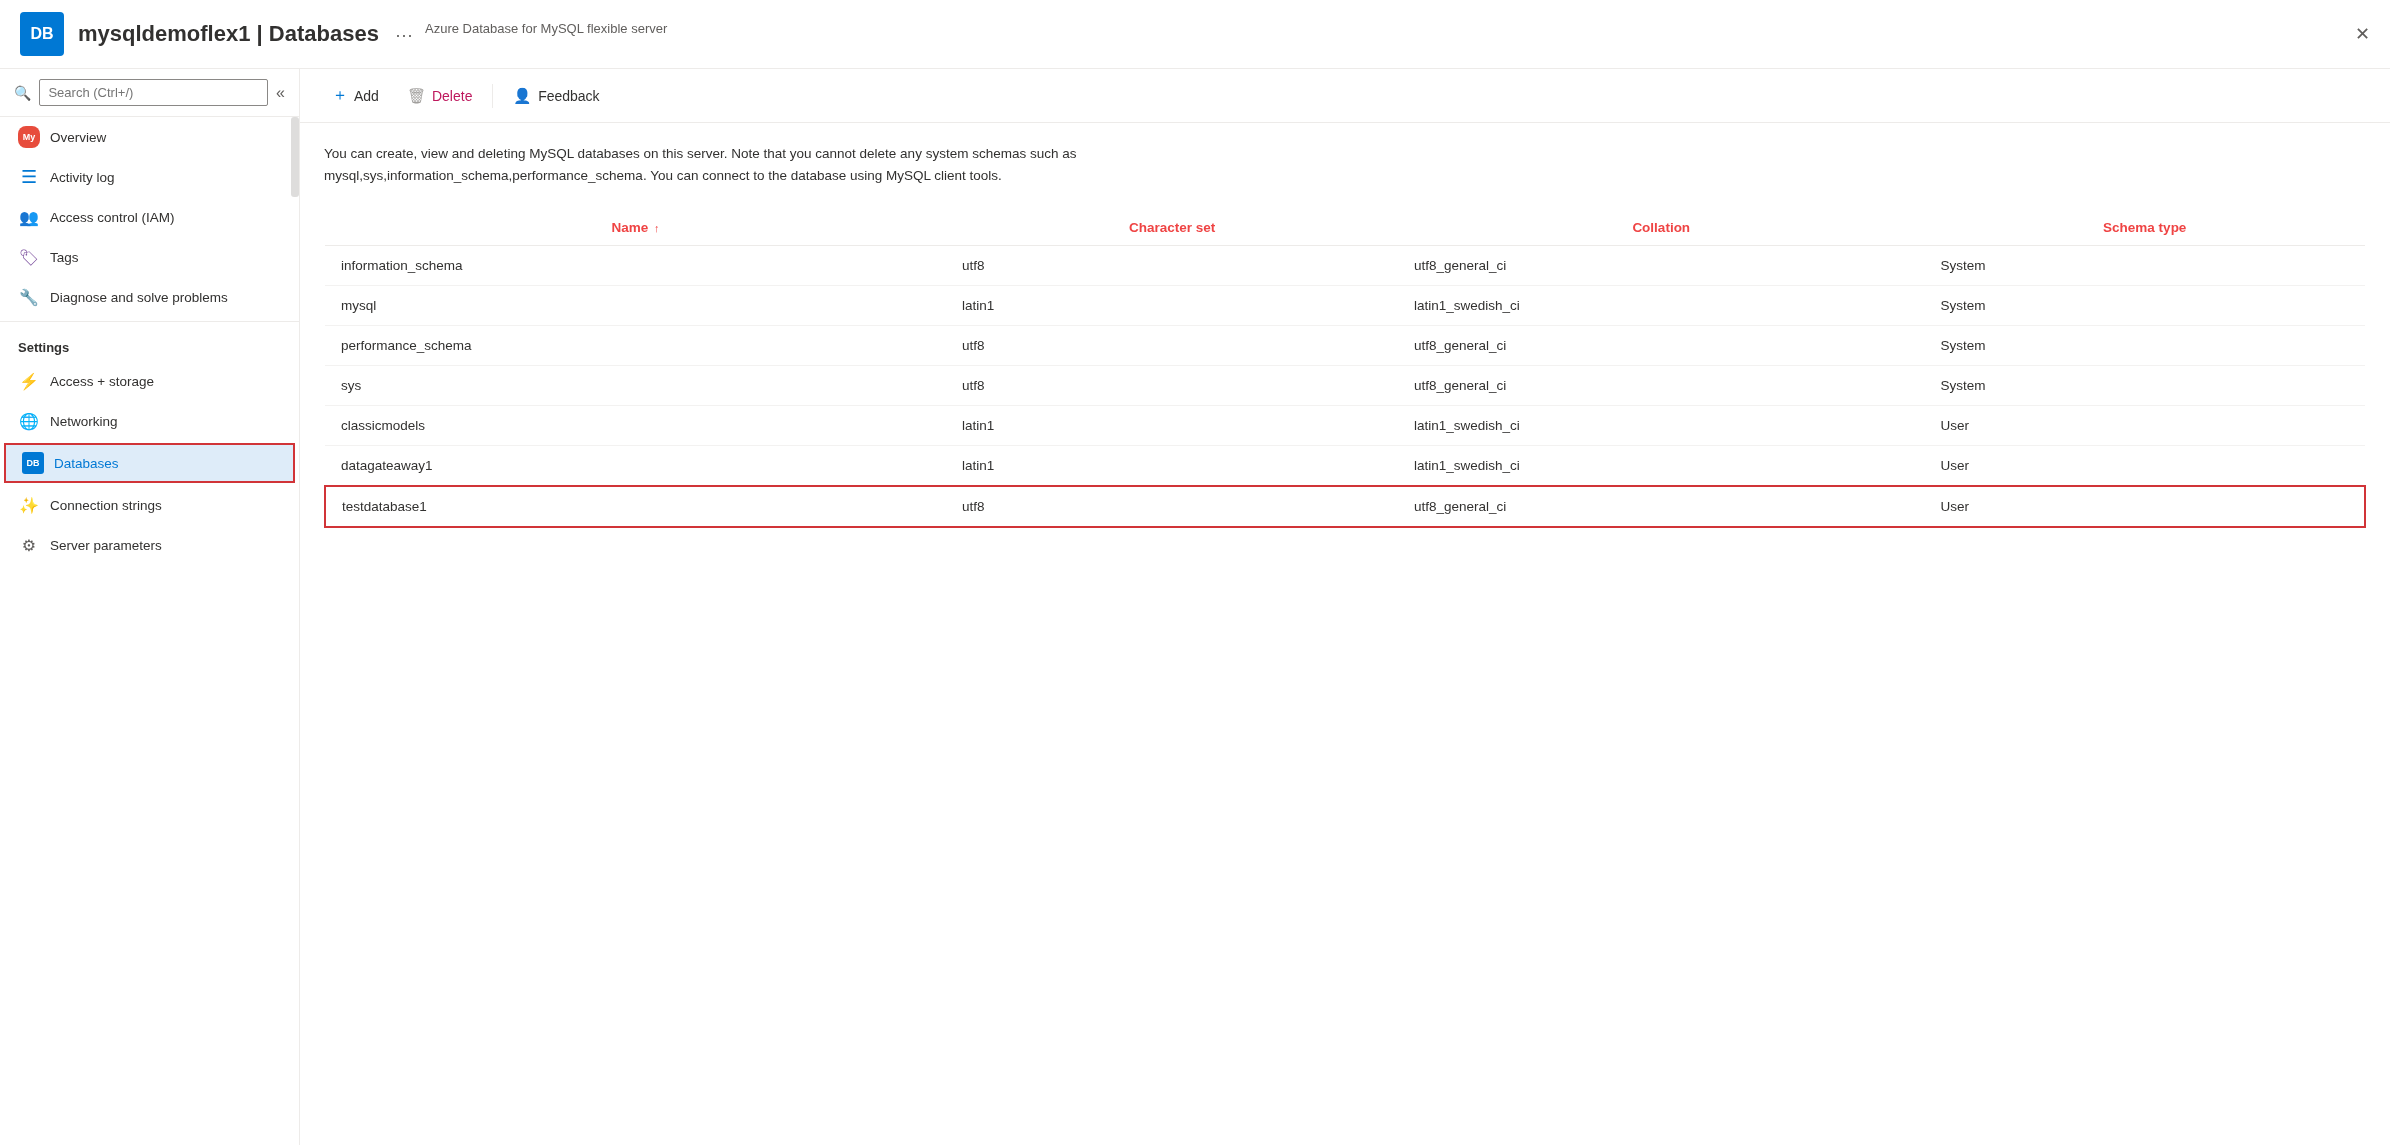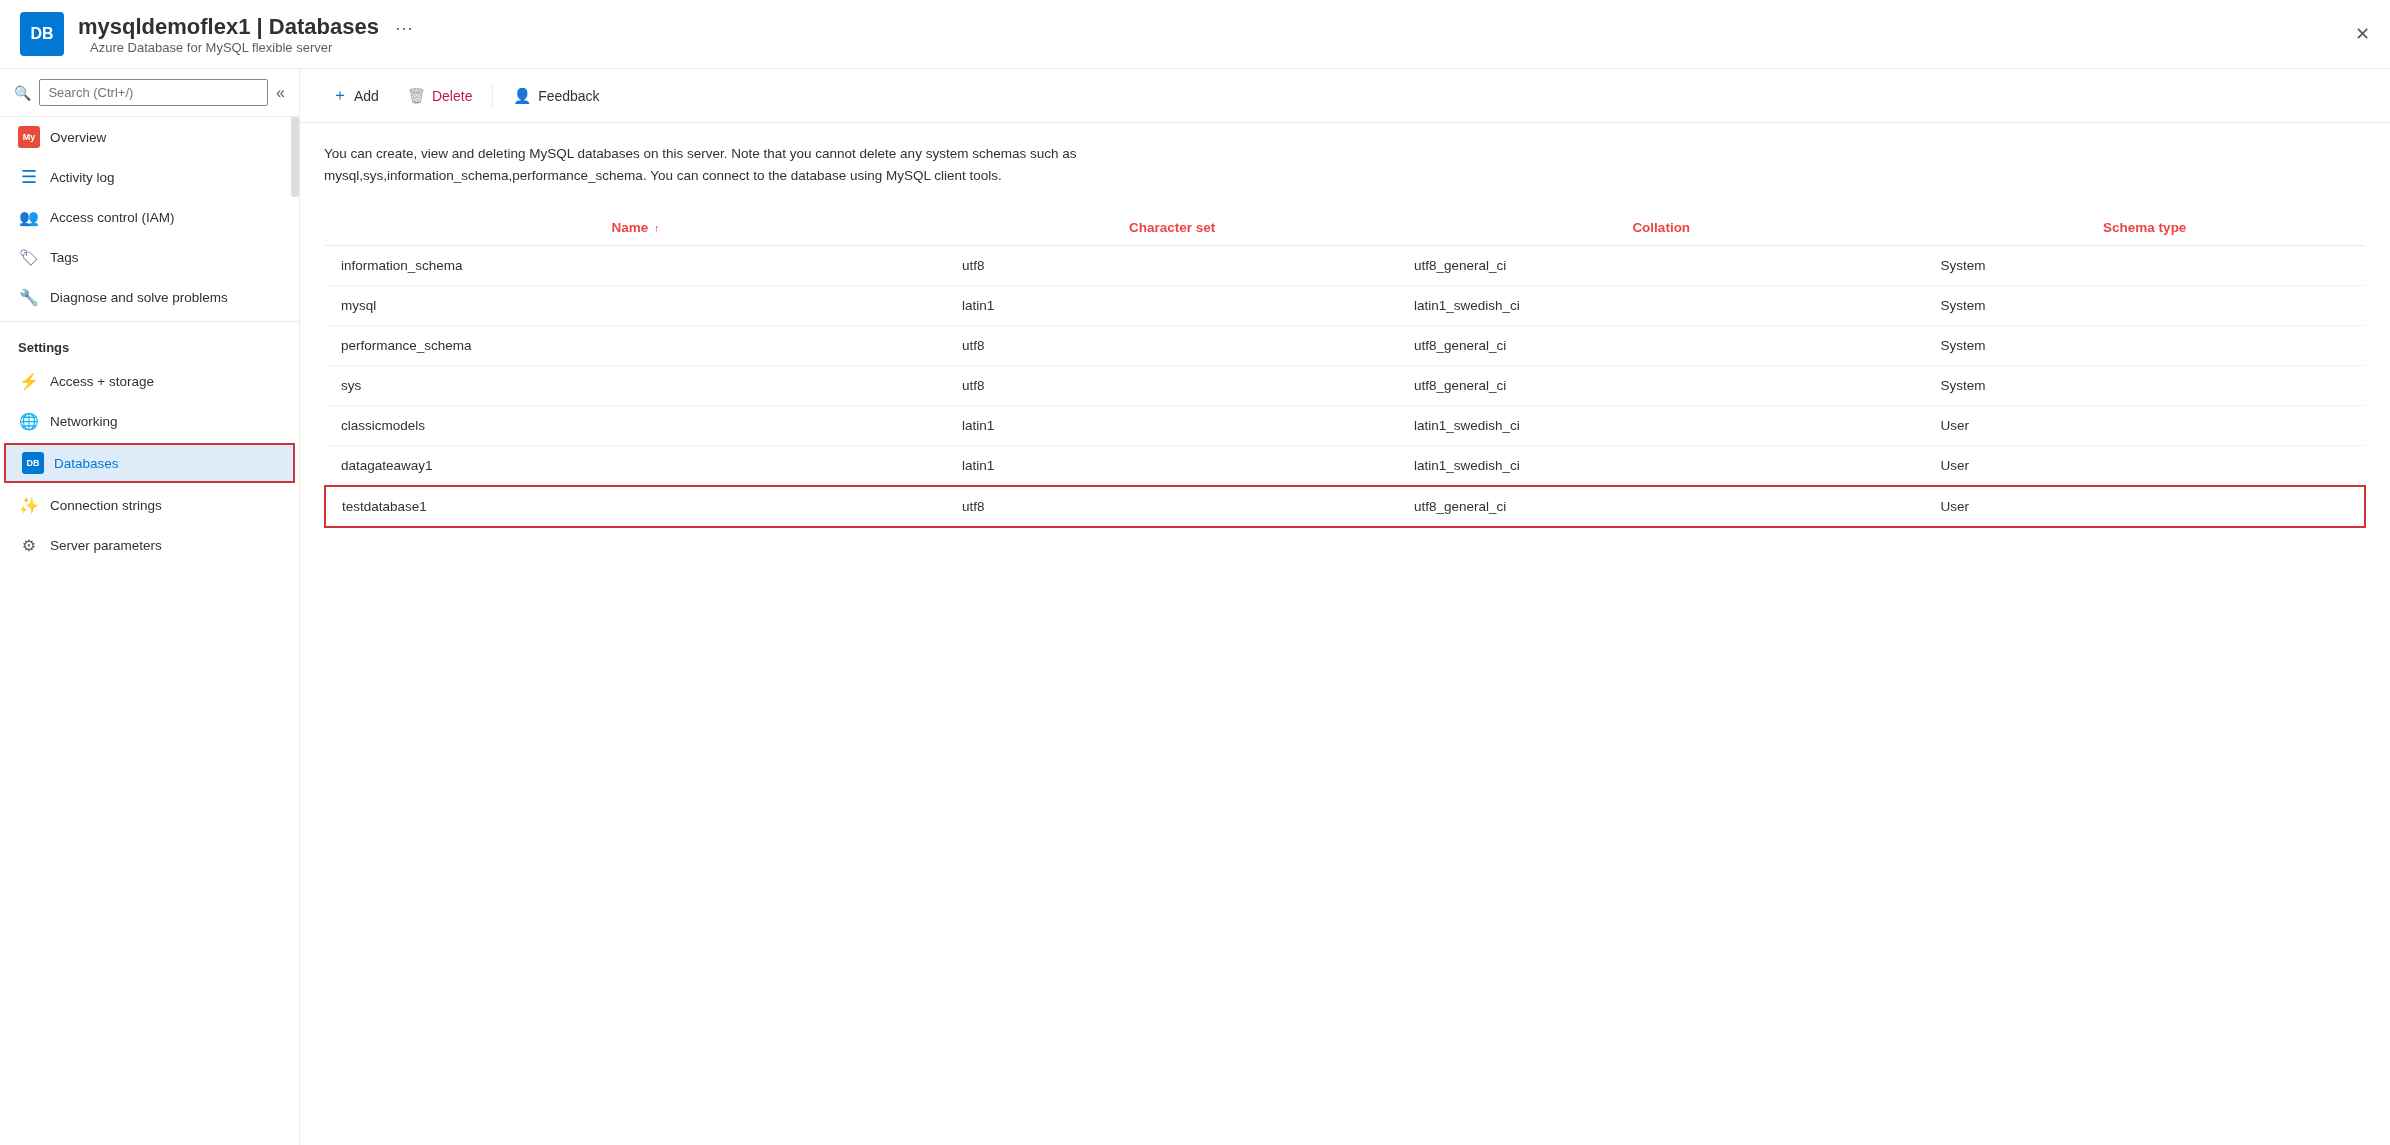--- a/index.html
+++ b/index.html
@@ -7,21 +7,21 @@
 
     .app-header {
       display: flex; align-items: center; padding: 12px 20px; border-bottom: 1px solid #edebe9; background: #fff;
       justify-content: space-between;
     }
     .app-header-left { display: flex; align-items: center; gap: 14px; }
     .db-icon {
       width: 44px; height: 44px; background: #0078d4; border-radius: 4px;
       display: flex; align-items: center; justify-content: center; color: #fff; font-weight: bold; font-size: 16px; flex-shrink: 0;
     }
-    .header-title { display: flex; flex-direction: column; }
+    .header-title { display: flex; flex-direction: row; }
     .header-title-main { font-size: 22px; font-weight: 600; color: #323130; }
     .header-title-sub { font-size: 13px; color: #605e5c; margin-left: 12px; }
     .close-btn { font-size: 18px; color: #605e5c; cursor: pointer; border: none; background: none; }
 
     .main-layout { display: flex; flex: 1; overflow: hidden; }
 
     
     .sidebar {
       width: 300px; min-width: 300px; border-right: 1px solid #edebe9; display: flex; flex-direction: column; overflow: hidden; background: #fff;
     }
@@ -118,21 +118,21 @@
       <button class="collapse-btn">«</button>
     </div>
 
     <div class="sidebar-scroll">
 
       <div style="position:relative;">
         <div style="width:8px; background:#c8c6c4; position:absolute; right:0; top:0; height:80px; border-radius:3px; opacity:0.6;"></div>
       </div>
 
       <div class="nav-item">
-        <div class="nav-icon icon-mysql" style="background:#e74c3c; border-radius:3px; color:#fff; font-size:9px; font-weight:bold; width:22px; height:22px; display:flex; align-items:center; justify-content:center;">My</div>
+        <div class="nav-icon icon-mysql" style="background:#e74c3c; border-radius:8px; color:#fff; font-size:9px; font-weight:bold; width:22px; height:22px; display:flex; align-items:center; justify-content:center;">My</div>
         <span>Overview</span>
       </div>
 
       <div class="nav-item">
         <div class="nav-icon" style="color:#0078d4; font-size:18px;">☰</div>
         <span>Activity log</span>
       </div>
 
       <div class="nav-item">
         <div class="nav-icon" style="color:#0078d4; font-size:16px;">👥</div>

